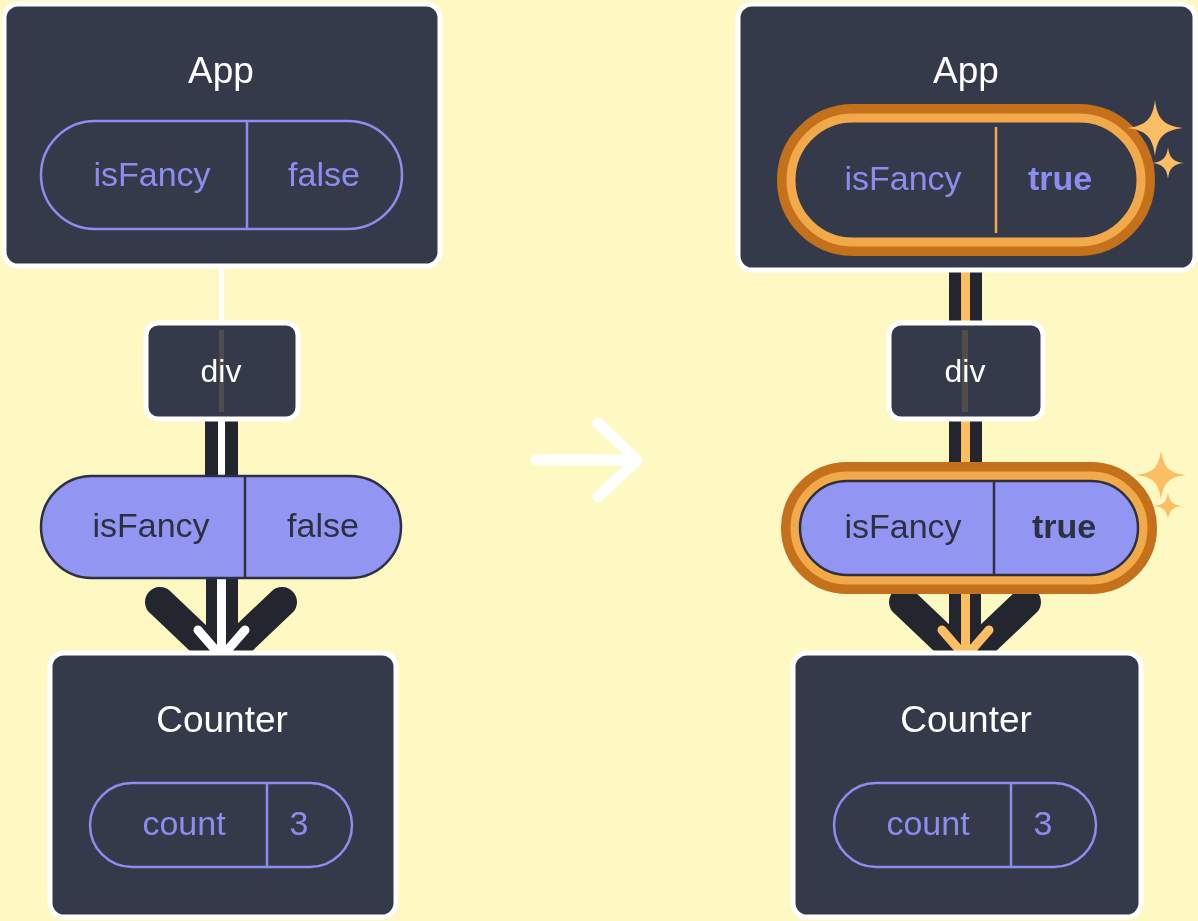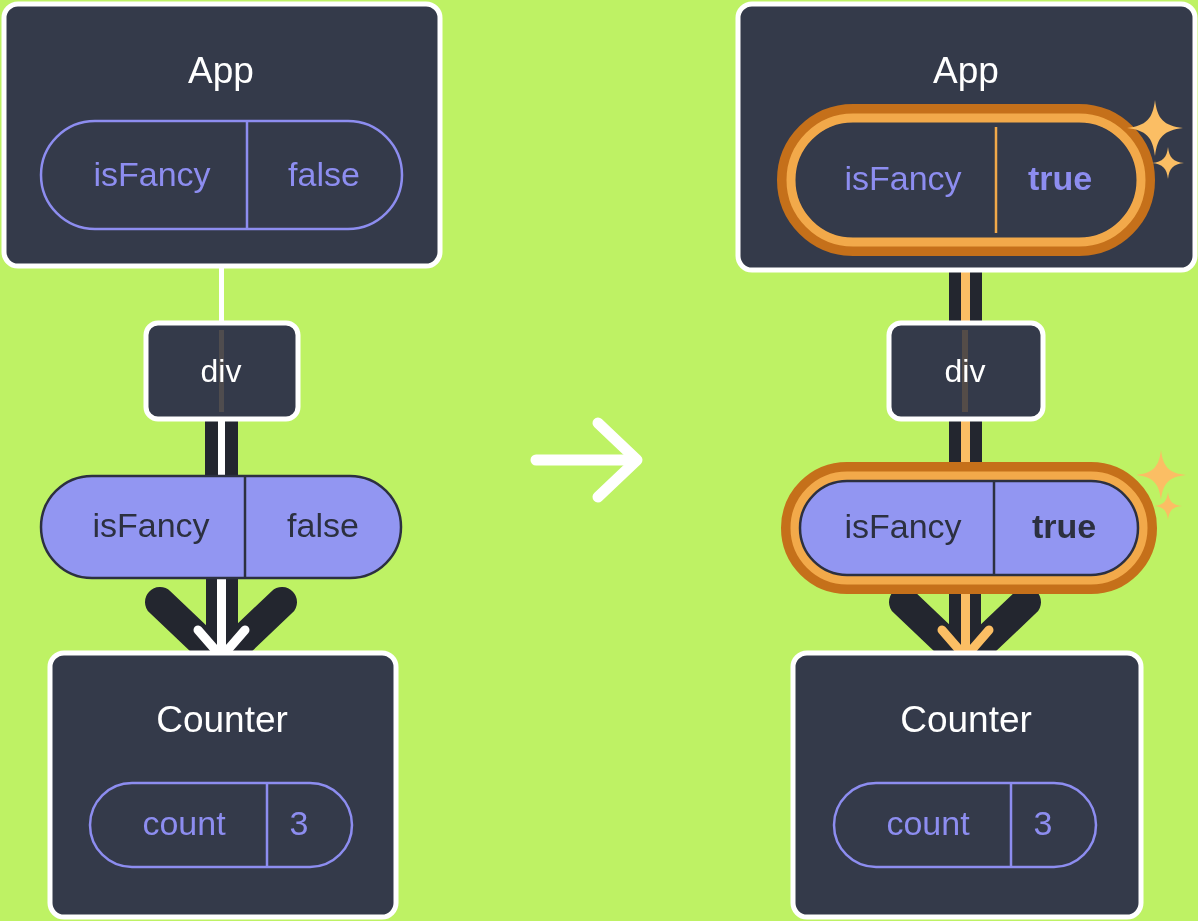--- a/index.html
+++ b/index.html
@@ -8,21 +8,21 @@
     padding: 0;
     background: #4b626b;
   }
   body {
     font-family: "Liberation Sans", sans-serif;
   }
   #stage {
     position: relative;
     width: 1198px;
     height: 921px;
-    background: #bef264;
+    background: #fef9c3;
     overflow: hidden;
   }
   #stage svg {
     position: absolute;
     top: 0;
     left: 0;
     display: block;
   }
   text {
     font-family: "Liberation Sans", sans-serif;

